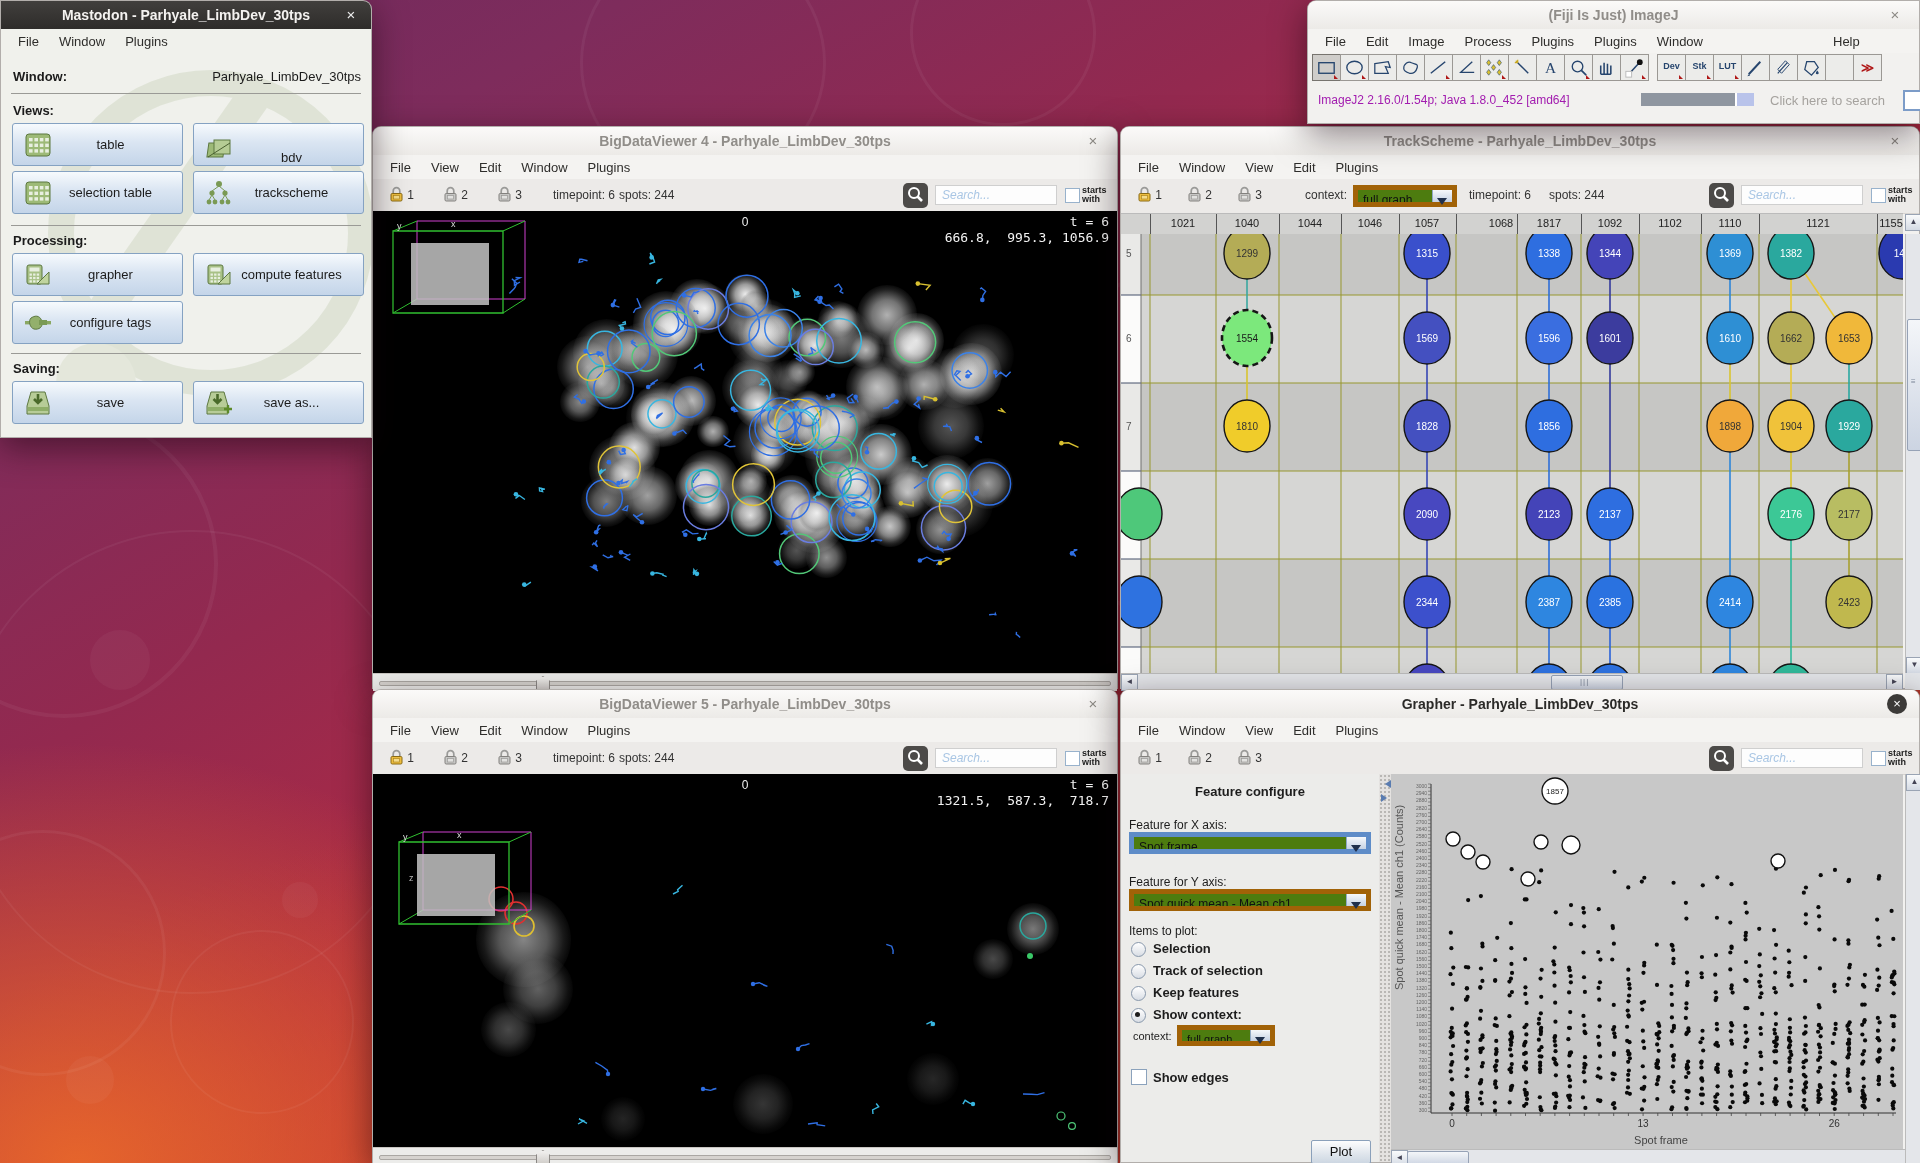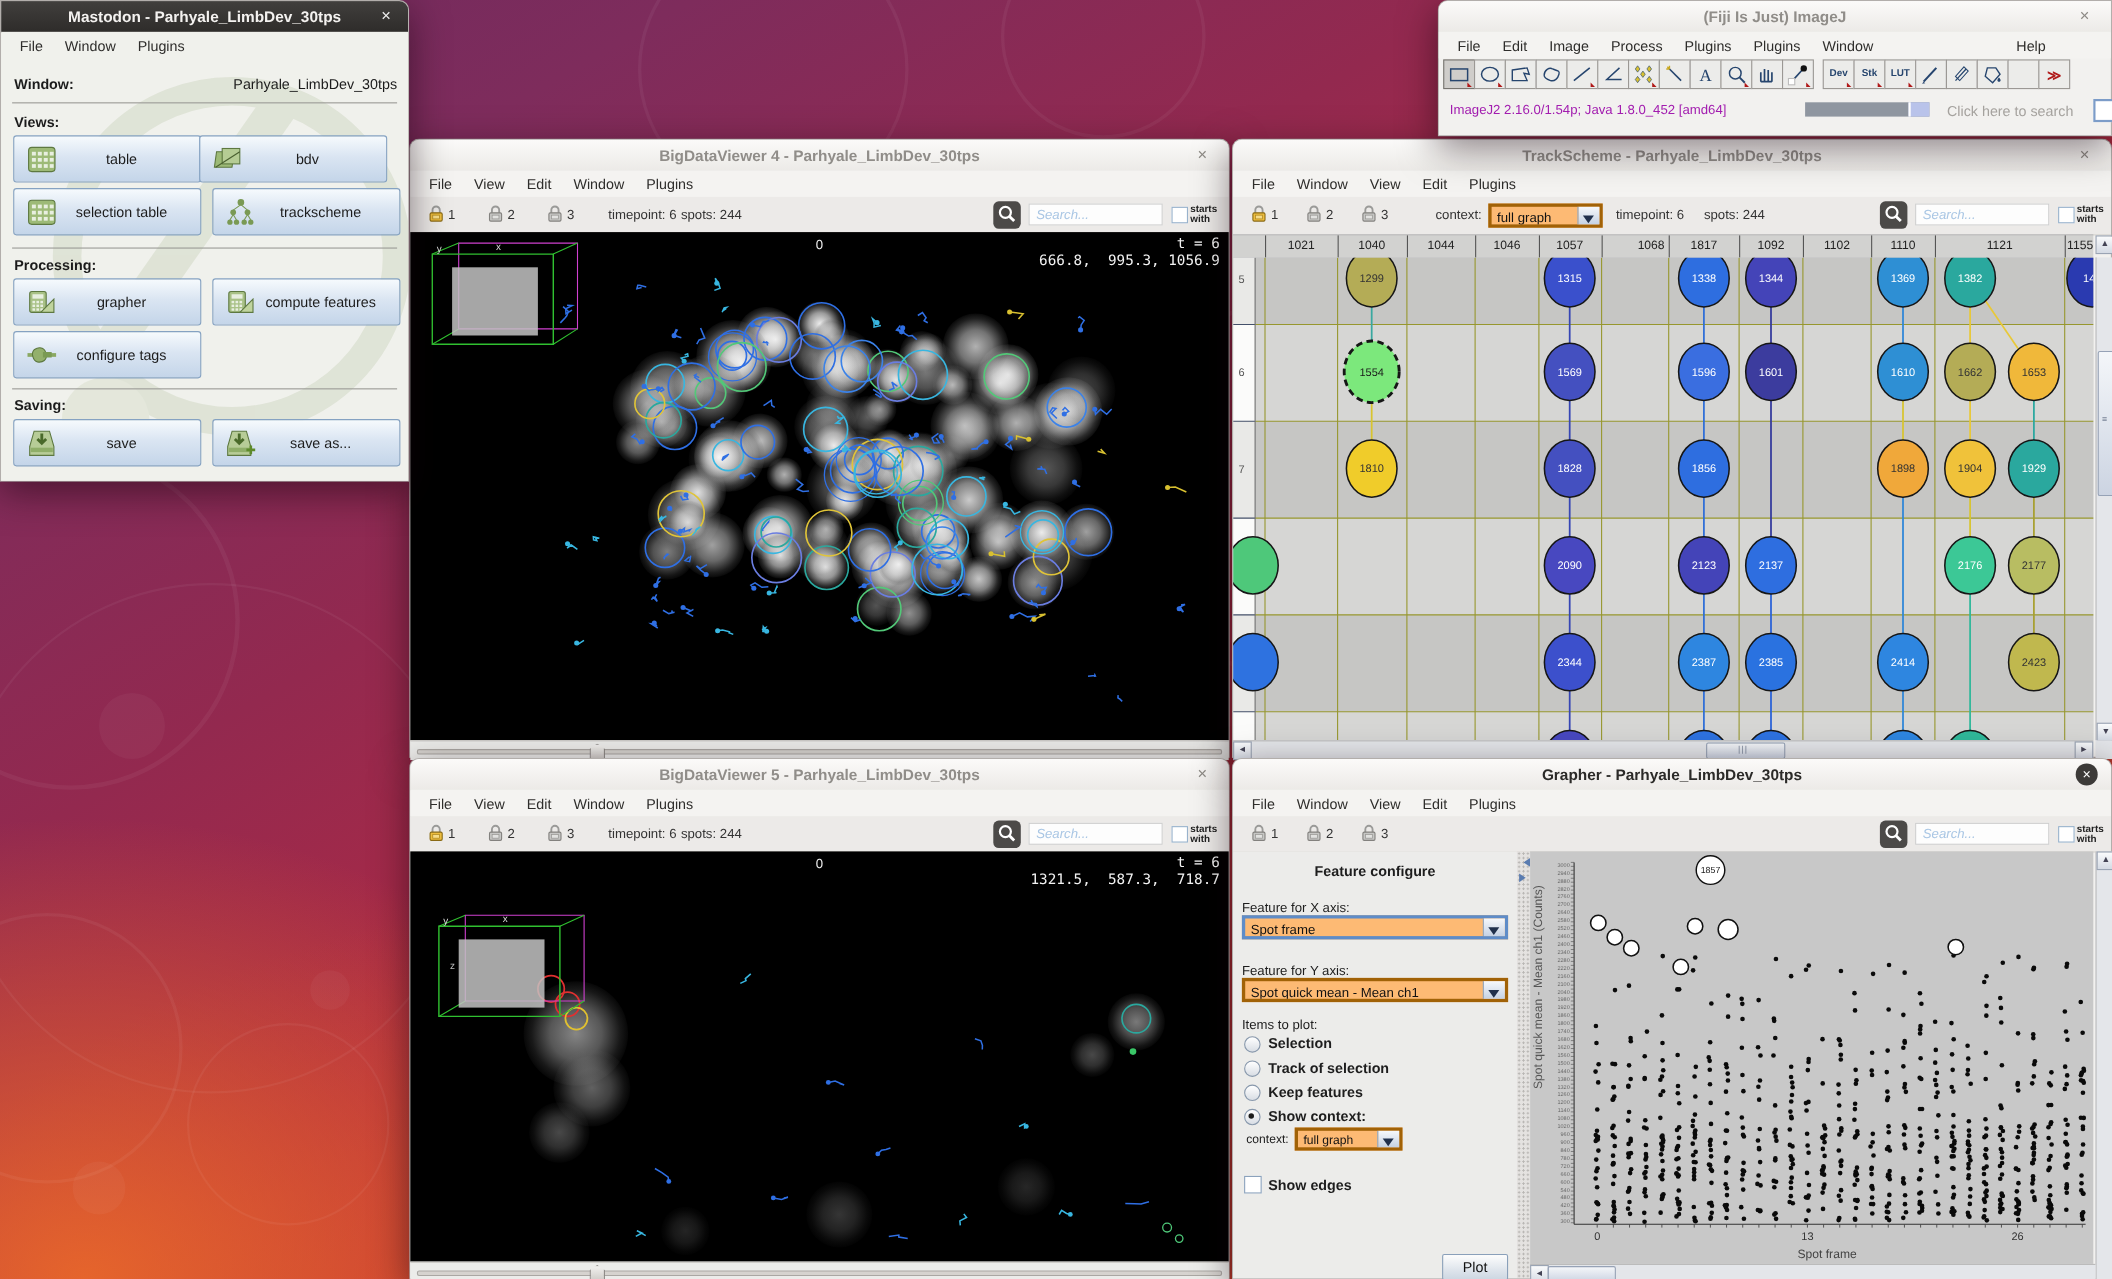--- a/index.html
+++ b/index.html
@@ -59,21 +59,21 @@
   #ts-graph{position:absolute;left:0;right:16px;overflow:hidden;background:#c9c9c9;}
   .scroll-v{position:absolute;width:16px;background:#e4e6ea;border-left:1px solid #bbb;}
   .scroll-h{position:absolute;height:17px;background:#e4e6ea;border-top:1px solid #bbb;}
   .sbtn{position:absolute;width:15px;height:15px;background:linear-gradient(#fafbfc,#d4dae4);
     border:1px solid #9aa4b4;font-size:8px;color:#445;text-align:center;line-height:14px;}
   .shandle{position:absolute;background:linear-gradient(#f4f6f9,#ccd4e2);border:1px solid #96a2b6;
     border-radius:2px;}
   .grip{position:absolute;color:#7a8598;font-size:8px;letter-spacing:1px;}
 
   
-  .combo{position:absolute;background:#fdba74;border:3px solid #a16207;display:flex;box-sizing:border-box;}
+  .combo{position:absolute;background:#4d7c0f;border:5px solid #a16207;display:flex;box-sizing:border-box;}
   .combo .cval{flex:1;font-size:12px;color:#111;padding:3px 5px;white-space:nowrap;overflow:hidden;}
   .combo .cbtn{width:19px;background:linear-gradient(#f6f8fb,#c5d2e4);border-left:1px solid #90a8c4;position:relative;}
   .combo .cbtn:after{content:"";position:absolute;left:4px;top:7px;border:5px solid transparent;border-top:6px solid #1c3least;}
   .tri{position:absolute;width:0;height:0;border:5px solid transparent;border-top:7px solid #20304c;}
   .radio{position:absolute;width:13px;height:13px;border-radius:50%;background:linear-gradient(#fff,#d8dde4);
     border:1px solid #8898ac;}
   .radio.sel:after{content:"";position:absolute;left:3px;top:3px;width:5px;height:5px;border-radius:50%;background:#1c1c1c;}
   .plabel{position:absolute;font-size:12px;color:#1d1d1d;}
   .plabel.b{font-weight:bold;font-size:13px;}
   .checkbox{position:absolute;width:14px;height:14px;background:#fff;border:1px solid #8ba2bc;}
@@ -1908,21 +1908,21 @@
                 <rect x="16.8" y="13.6" width="3.6" height="3.4"></rect>
                 <rect x="22.200000000000003" y="13.6" width="3.6" height="3.4"></rect>
                 <rect x="6" y="19.2" width="3.6" height="3.4"></rect>
                 <rect x="11.4" y="19.2" width="3.6" height="3.4"></rect>
                 <rect x="16.8" y="19.2" width="3.6" height="3.4"></rect>
                 <rect x="22.200000000000003" y="19.2" width="3.6" height="3.4"></rect>
               </g>
             </svg></span>
           <span class="lbl">table</span>
         </div>
-        <div class="mbtn" style="left: 180px; top: 70px;">
+        <div class="mbtn" style="left: 192px; top: 70px; align-items: flex-end;">
           <span class="ic"><svg width="30" height="30" viewBox="0 0 30 30">
               <g stroke="#5d7840" fill="#9dba77">
                 <rect x="6" y="8" width="16" height="14" transform="skewX(-8)"></rect>
                 <rect x="10" y="5" width="16" height="14" fill="#b5cc94"></rect>
               </g>
               <path d="M4 22 L26 8" stroke="#4a6030" fill="none"></path>
             </svg></span>
           <span class="lbl">bdv</span>
         </div>
         <div class="mbtn" style="left: 11px; top: 118px;">

